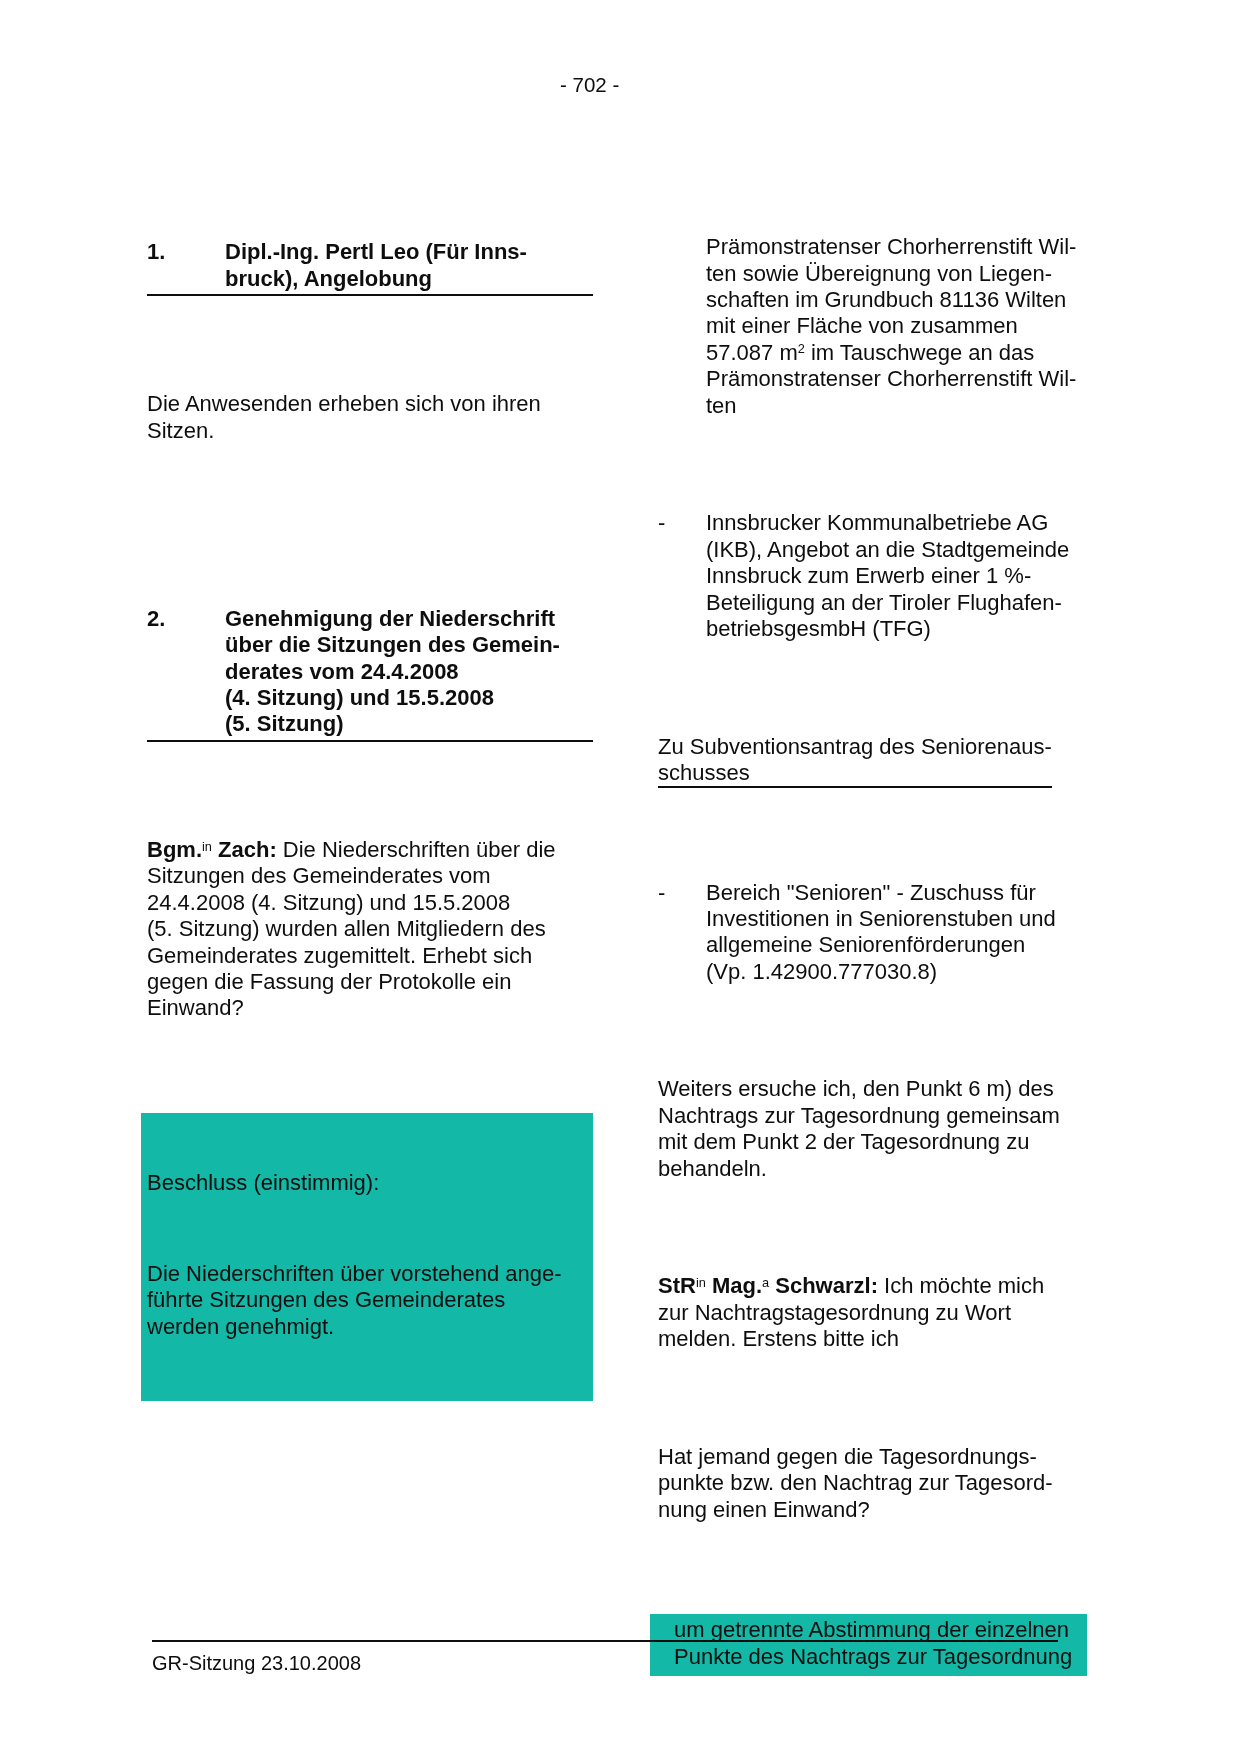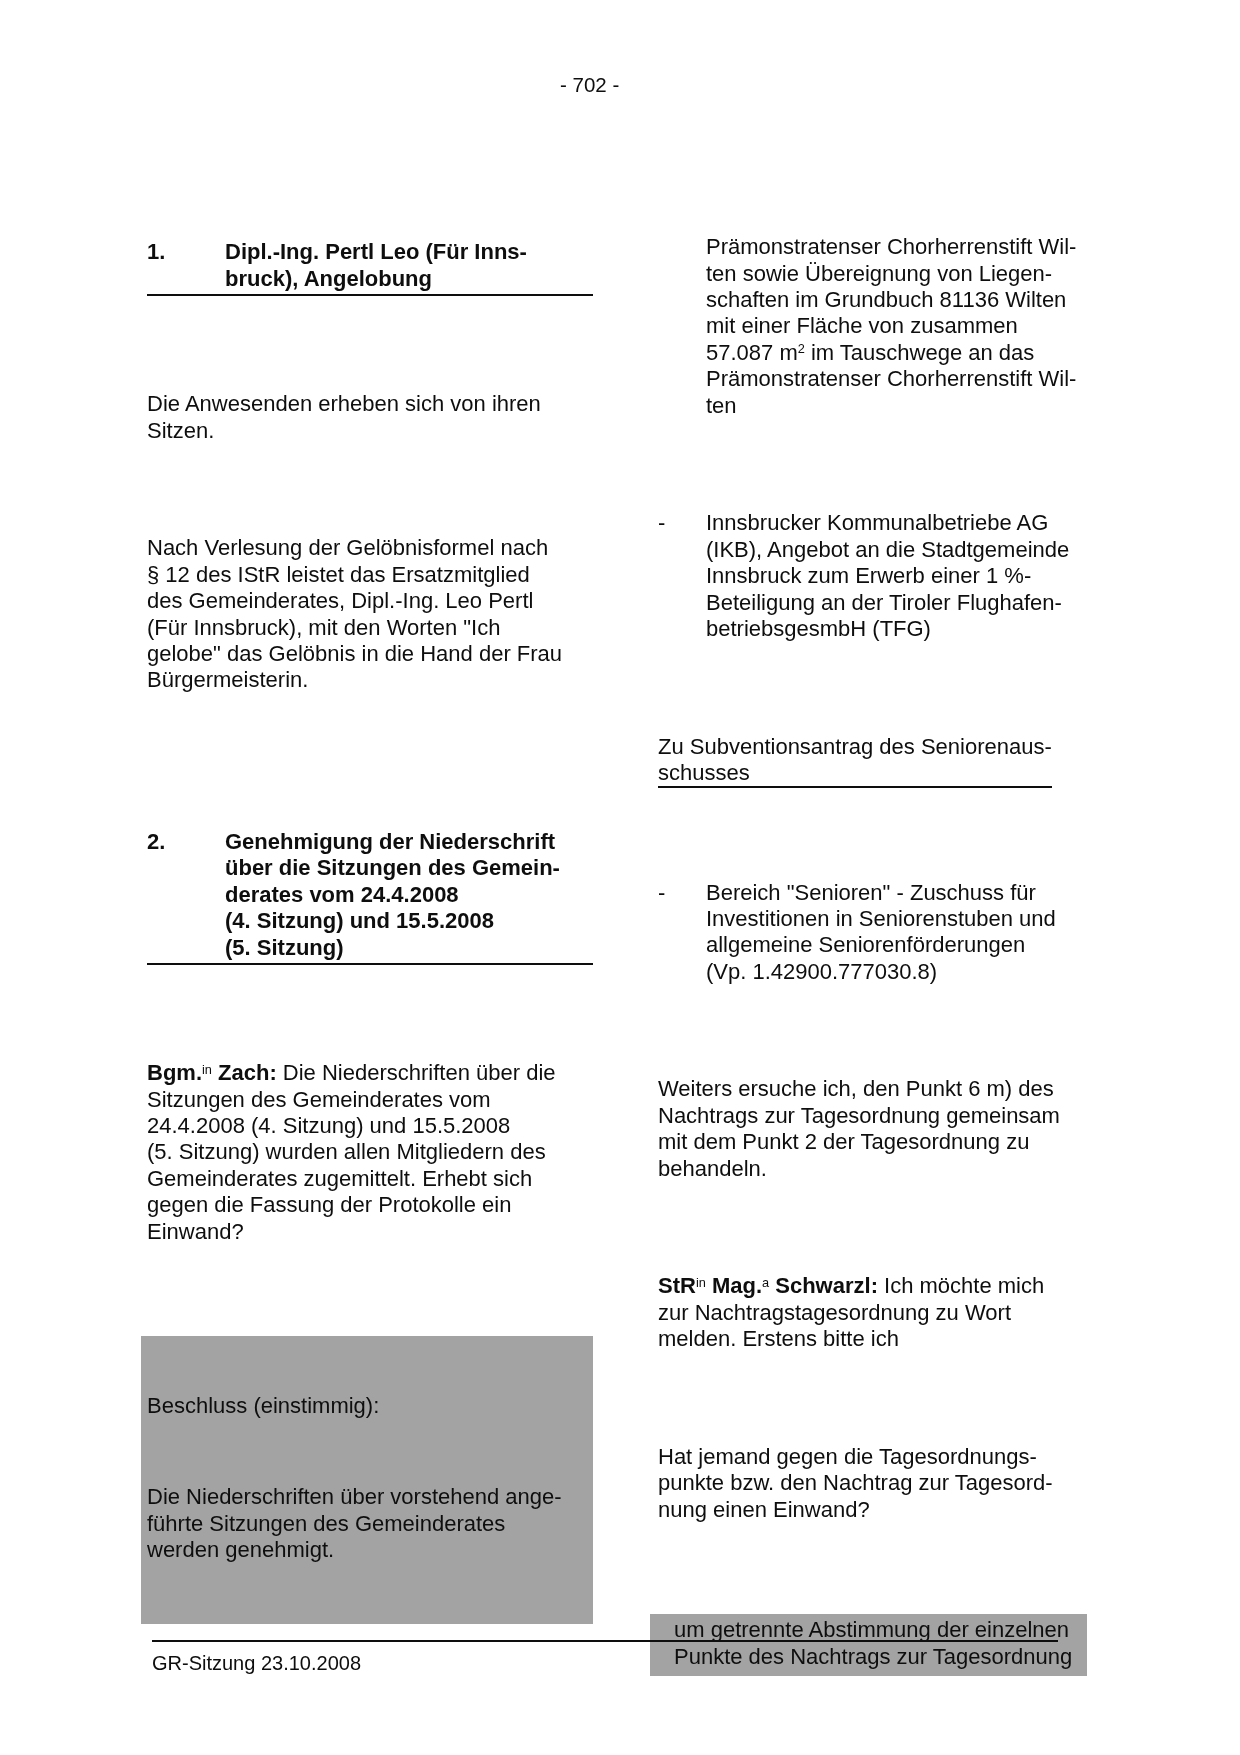--- a/index.html
+++ b/index.html
@@ -31,21 +31,21 @@
     margin:44px 0 16px 0;
   }
   .sec-heading.first { margin-top:0; }
   .sec-num { width:78px; flex:none; }
   .sec-title { flex:1; }
 
   .bullet { display:flex; margin:0 0 12px 0; }
   .bullet .dash { width:48px; flex:none; }
   .bullet .btext { flex:1; }
 
-  .hl { background:#a3a3a3; }
+  .hl { background:#14b8a6; }
   .hl-left  { margin:0 0 12px -6px; padding:4px 6px 8px 6px; }
   .hl-left .hl-label { margin:0 0 12px 0; }
   .hl-right { margin:0 0 12px -8px; padding:3px 0 6px 24px; width:413px; }
   .ufill {
     display:inline-block; min-width:394px;
     border-bottom:2px solid #0e0e0e;
   }
 
   sup {
     font-size:0.58em; line-height:0;
@@ -73,26 +73,20 @@
 
     <div class="sec-heading first">
       <span class="sec-num">1.</span>
       <span class="sec-title">Dipl.-Ing. Pertl Leo (Für Inns-
 bruck), Angelobung</span>
     </div>
 
     <div class="para">Die Anwesenden erheben sich von ihren
 Sitzen.</div>
 
-    <div class="para">Nach Verlesung der Gelöbnisformel nach
-§ 12 des IStR leistet das Ersatzmitglied
-des Gemeinderates, Dipl.-Ing. Leo Pertl
-(Für Innsbruck), mit den Worten "Ich
-gelobe" das Gelöbnis in die Hand der Frau
-Bürgermeisterin.</div>
 
     <div class="sec-heading">
       <span class="sec-num">2.</span>
       <span class="sec-title">Genehmigung der Niederschrift
 über die Sitzungen des Gemein-
 derates vom 24.4.2008
 (4. Sitzung) und 15.5.2008
 (5. Sitzung)</span>
     </div>
 

